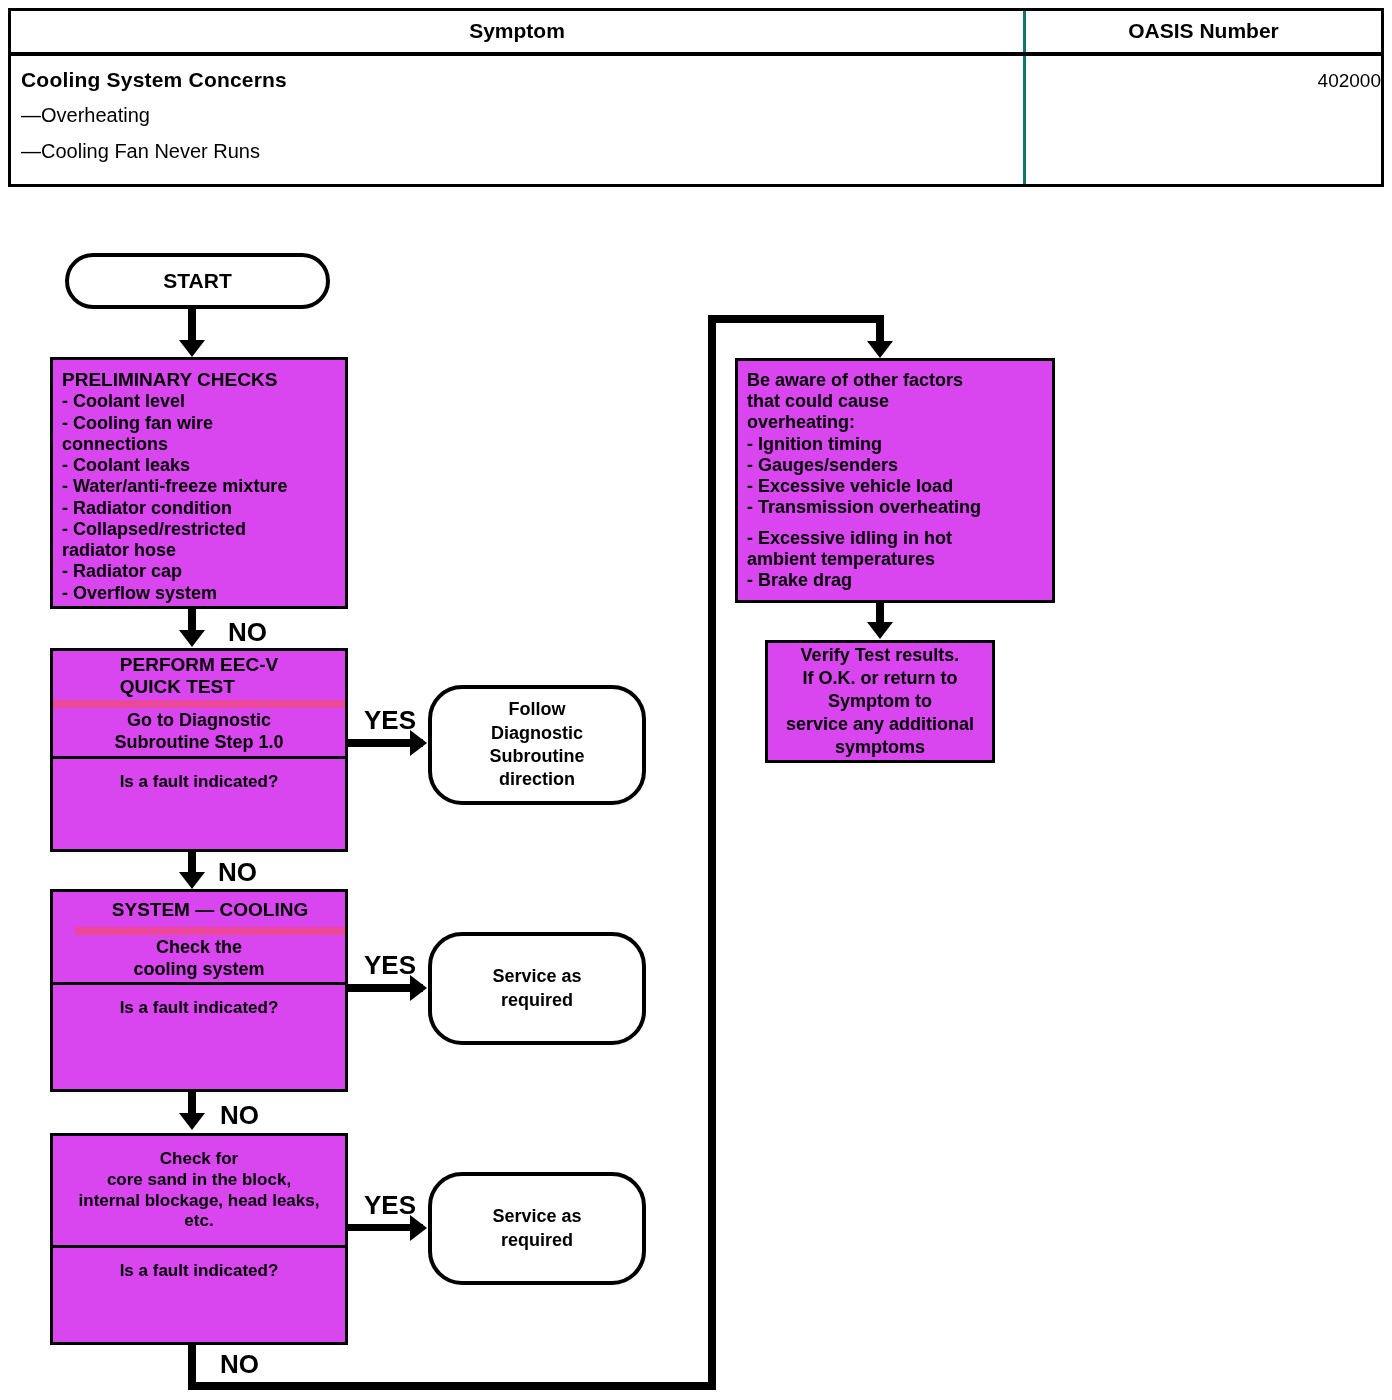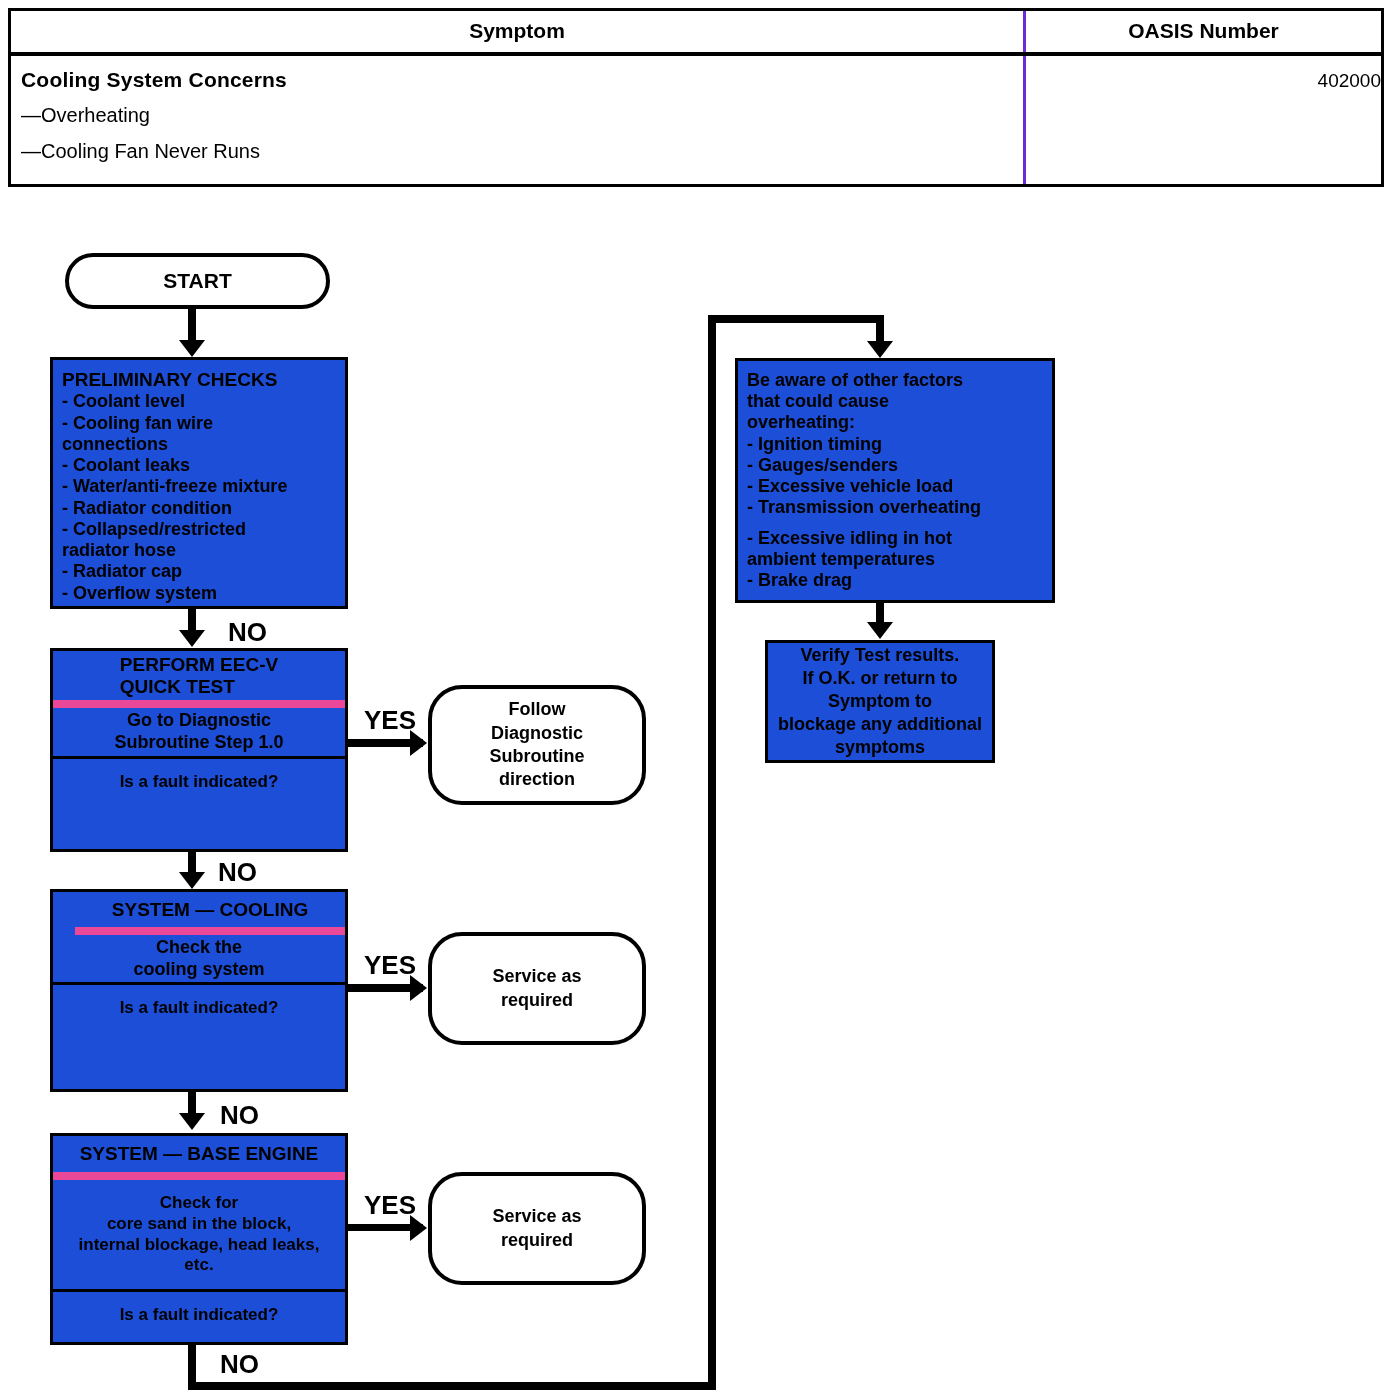--- a/index.html
+++ b/index.html
@@ -5,30 +5,30 @@
   html,body{margin:0;padding:0;background:#fff;}
   body{width:1392px;height:1400px;position:relative;
        font-family:"Liberation Sans",sans-serif;color:#000;}
   #stage{position:absolute;left:0;top:0;width:1392px;height:1400px;overflow:hidden;}
 
   
   .tbl{position:absolute;left:8px;top:8px;width:1370px;border:3px solid #000;}
   .tbl-row{display:flex;}
   .tbl-head{border-bottom:4px solid #000;}
   .cell-sym{width:1012px;box-sizing:border-box;}
-  .cell-oas{flex:1;box-sizing:border-box;border-left:3px solid #6d28d9;}
+  .cell-oas{flex:1;box-sizing:border-box;border-left:3px solid #0f766e;}
   .th{font-weight:bold;font-size:21px;text-align:center;padding:8px 0 9px;}
   .body-sym{padding:12px 0 8px 10px;}
   .body-oas{padding:14px 0 8px;text-align:right;}
   .sym-title{font-weight:bold;font-size:21px;letter-spacing:.2px;margin-bottom:12px;}
   .sym-item{font-size:20px;margin-bottom:13px;}
   .oas-num{font-size:19px;margin-bottom:12px;}
 
   
-  .node{position:absolute;box-sizing:border-box;border:3px solid #000;background:#1d4ed8;}
+  .node{position:absolute;box-sizing:border-box;border:3px solid #000;background:#d946ef;}
   .term{position:absolute;box-sizing:border-box;border:4px solid #000;background:#fff;
         border-radius:34px;display:flex;align-items:center;justify-content:center;
         text-align:center;font-weight:bold;}
   .hdr-row{box-sizing:border-box;border-bottom:8px solid #ec4899;display:flex;
            align-items:center;justify-content:center;font-weight:bold;font-size:19px;}
   .mid-row{box-sizing:border-box;border-bottom:3px solid #000;display:flex;
            align-items:center;justify-content:center;text-align:center;
            font-weight:bold;font-size:18px;line-height:1.22;}
   .q-row{box-sizing:border-box;text-align:center;font-weight:bold;font-size:17px;
          padding-top:13px;}
@@ -126,21 +126,20 @@
   <div class="lbl" style="left:364px;top:950px;">YES</div>
 
   <div class="term plain-txt" style="left: 428px; top: 932px; width: 218px; height: 113px; font-size: 18px; line-height: 1.3; white-space: pre-line;">Service as
 required</div>
 
   <div class="ln" style="left:188px;top:1092px;width:8px;height:23px;"></div>
   <div class="arw-d" style="left:179px;top:1113px;"></div>
   <div class="lbl" style="left:220px;top:1100px;">NO</div>
 
   <div class="node" style="left:50px;top:1133px;width:298px;height:212px;">
-    <div class="hdr-row" style="height:44px;">SYSTEM — BASE ENGINE</div>
     <div class="mid-row" style="height: 112px; font-size: 17px; white-space: pre-line;">Check for
 core sand in the block,
 internal blockage, head leaks,
 etc.</div>
     <div class="q-row">Is a fault indicated?</div>
   </div>
 
   <div class="ln" style="left:348px;top:1224px;width:75px;height:7px;"></div>
   <div class="arw-r" style="left:410px;top:1215px;"></div>
   <div class="lbl" style="left:364px;top:1190px;">YES</div>
@@ -171,16 +170,16 @@
       <div>- Brake drag</div>
     </div>
   </div>
 
   <div class="ln" style="left:876px;top:603px;width:8px;height:23px;"></div>
   <div class="arw-d" style="left:867px;top:622px;"></div>
 
   <div class="node plain-txt" style="left:765px;top:640px;width:230px;height:123px;font-size:18px;line-height:1.28;white-space:pre-line;">Verify Test results.
 If O.K. or return to
 Symptom to
-blockage any additional
+service any additional
 symptoms</div>
 
 </div>
 
 </body></html>

